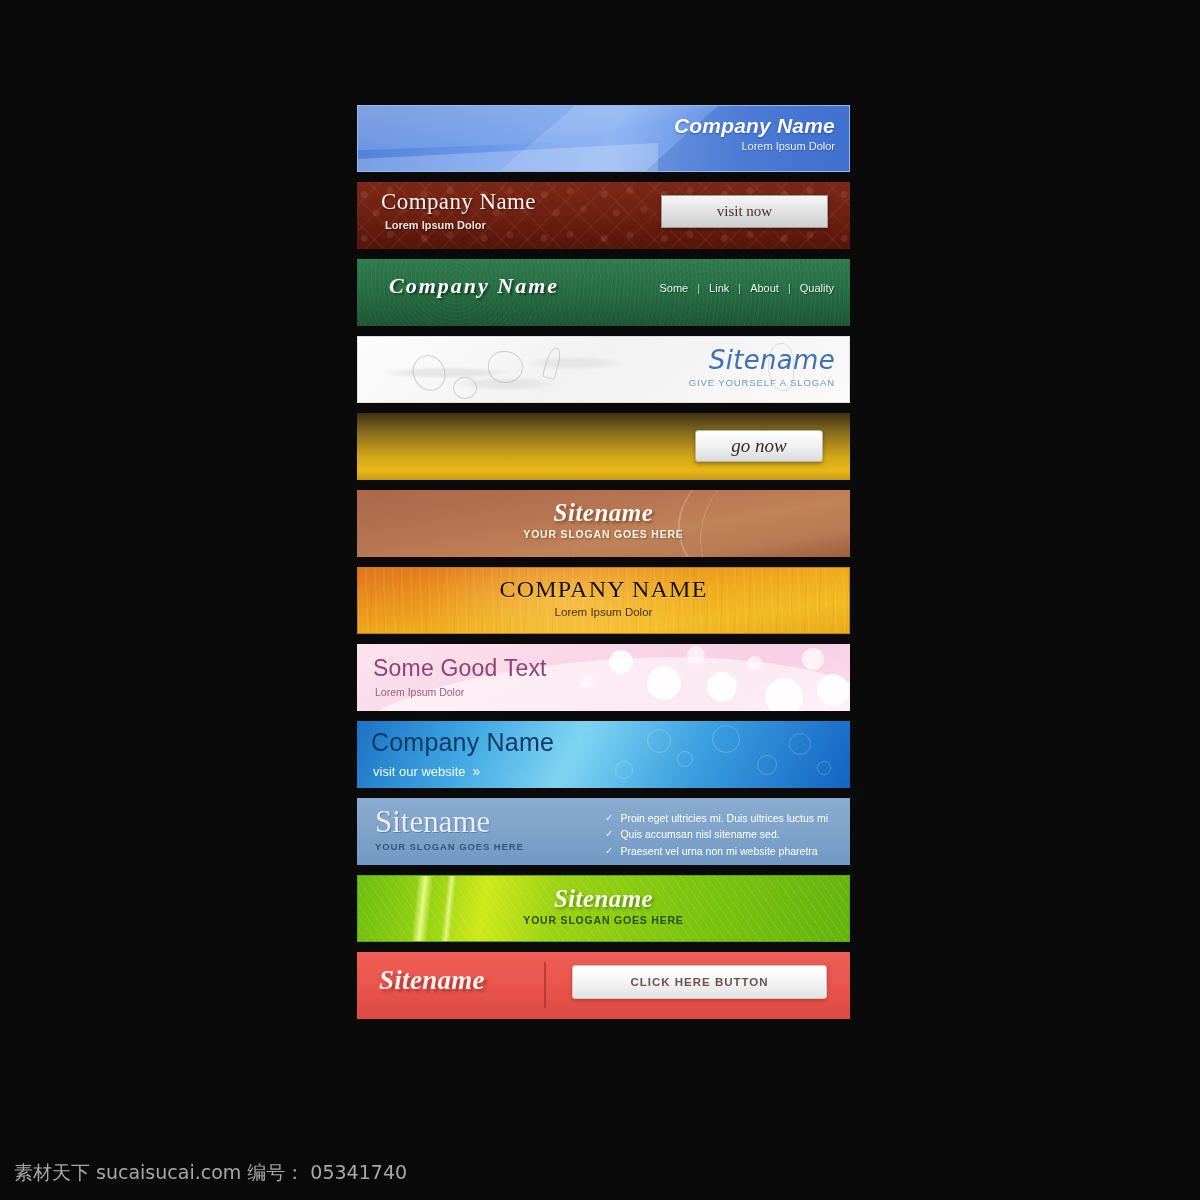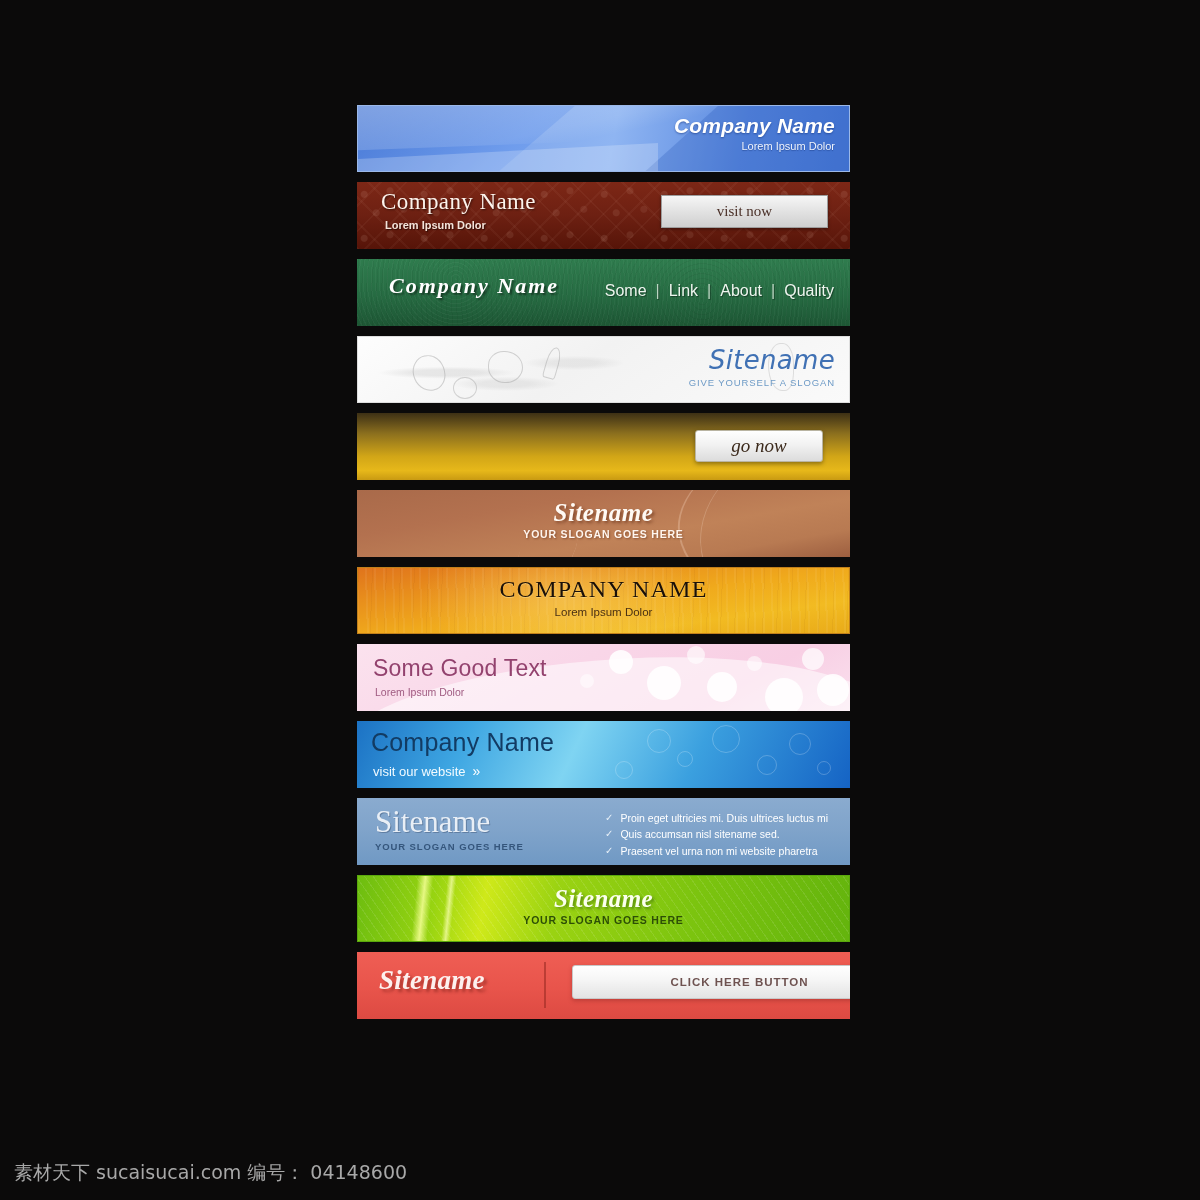--- a/index.html
+++ b/index.html
@@ -127,21 +127,21 @@
   .b-green-felt .title {
     position: absolute; left: 32px; top: 14px;
     font-family: "Liberation Serif", serif;
     font-style: italic; font-weight: bold;
     font-size: 22px; color: #ffffff; letter-spacing: 2px;
     text-shadow: 2px 2px 2px rgba(0,0,0,.45);
   }
   .b-green-felt .nav {
     position: absolute; right: 16px; top: 23px;
     display: flex; align-items: center; gap: 9px;
-    font-size: 16px; color: #eef6ef;
+    font-size: 11px; color: #eef6ef;
     text-shadow: 1px 1px 1px rgba(0,0,0,.4);
   }
   .b-green-felt .nav .sep { color: #bcd6c3; }
 
   
   .b-white-paper {
     background:
       radial-gradient(ellipse at 18% 55%, rgba(180,180,180,.25) 0 6%, transparent 12%),
       radial-gradient(ellipse at 30% 72%, rgba(180,180,180,.22) 0 5%, transparent 11%),
       radial-gradient(ellipse at 44% 40%, rgba(185,185,185,.22) 0 6%, transparent 13%),
@@ -423,21 +423,21 @@
     width: 2px; height: 46px;
     background: rgba(150,40,33,.55);
   }
   .b-red-cta .btn {
     position: absolute; left: 215px; top: 13px;
     width: 253px; height: 32px;
     background: linear-gradient(180deg, #ffffff 0%, #f6f6f6 42%, #e3e3e3 100%);
     border: 1px solid #c8c8c8;
     border-radius: 3px;
     box-shadow: 0 2px 4px rgba(120,30,25,.35);
-    display: flex; align-items: center; justify-content: center; padding-left: 40px;
+    display: flex; align-items: center; justify-content: center;
   }
   .b-red-cta .btn span {
     font-size: 11.5px; font-weight: bold; color: #6e5250;
     letter-spacing: 1px;
   }
 
   
   .footer {
     position: absolute;
     left: 14px;
@@ -585,14 +585,14 @@
     <div class="banner b-red-cta">
       <div class="title">Sitename</div>
       <div class="divider"></div>
       <div class="btn">
         <span>CLICK HERE  BUTTON</span>
       </div>
     </div>
 
   </div>
 
-  <div class="footer">素材天下 sucaisucai.com  编号： 04148600</div>
+  <div class="footer">素材天下 sucaisucai.com  编号： 05341740</div>
 </div>
 
 </body></html>

